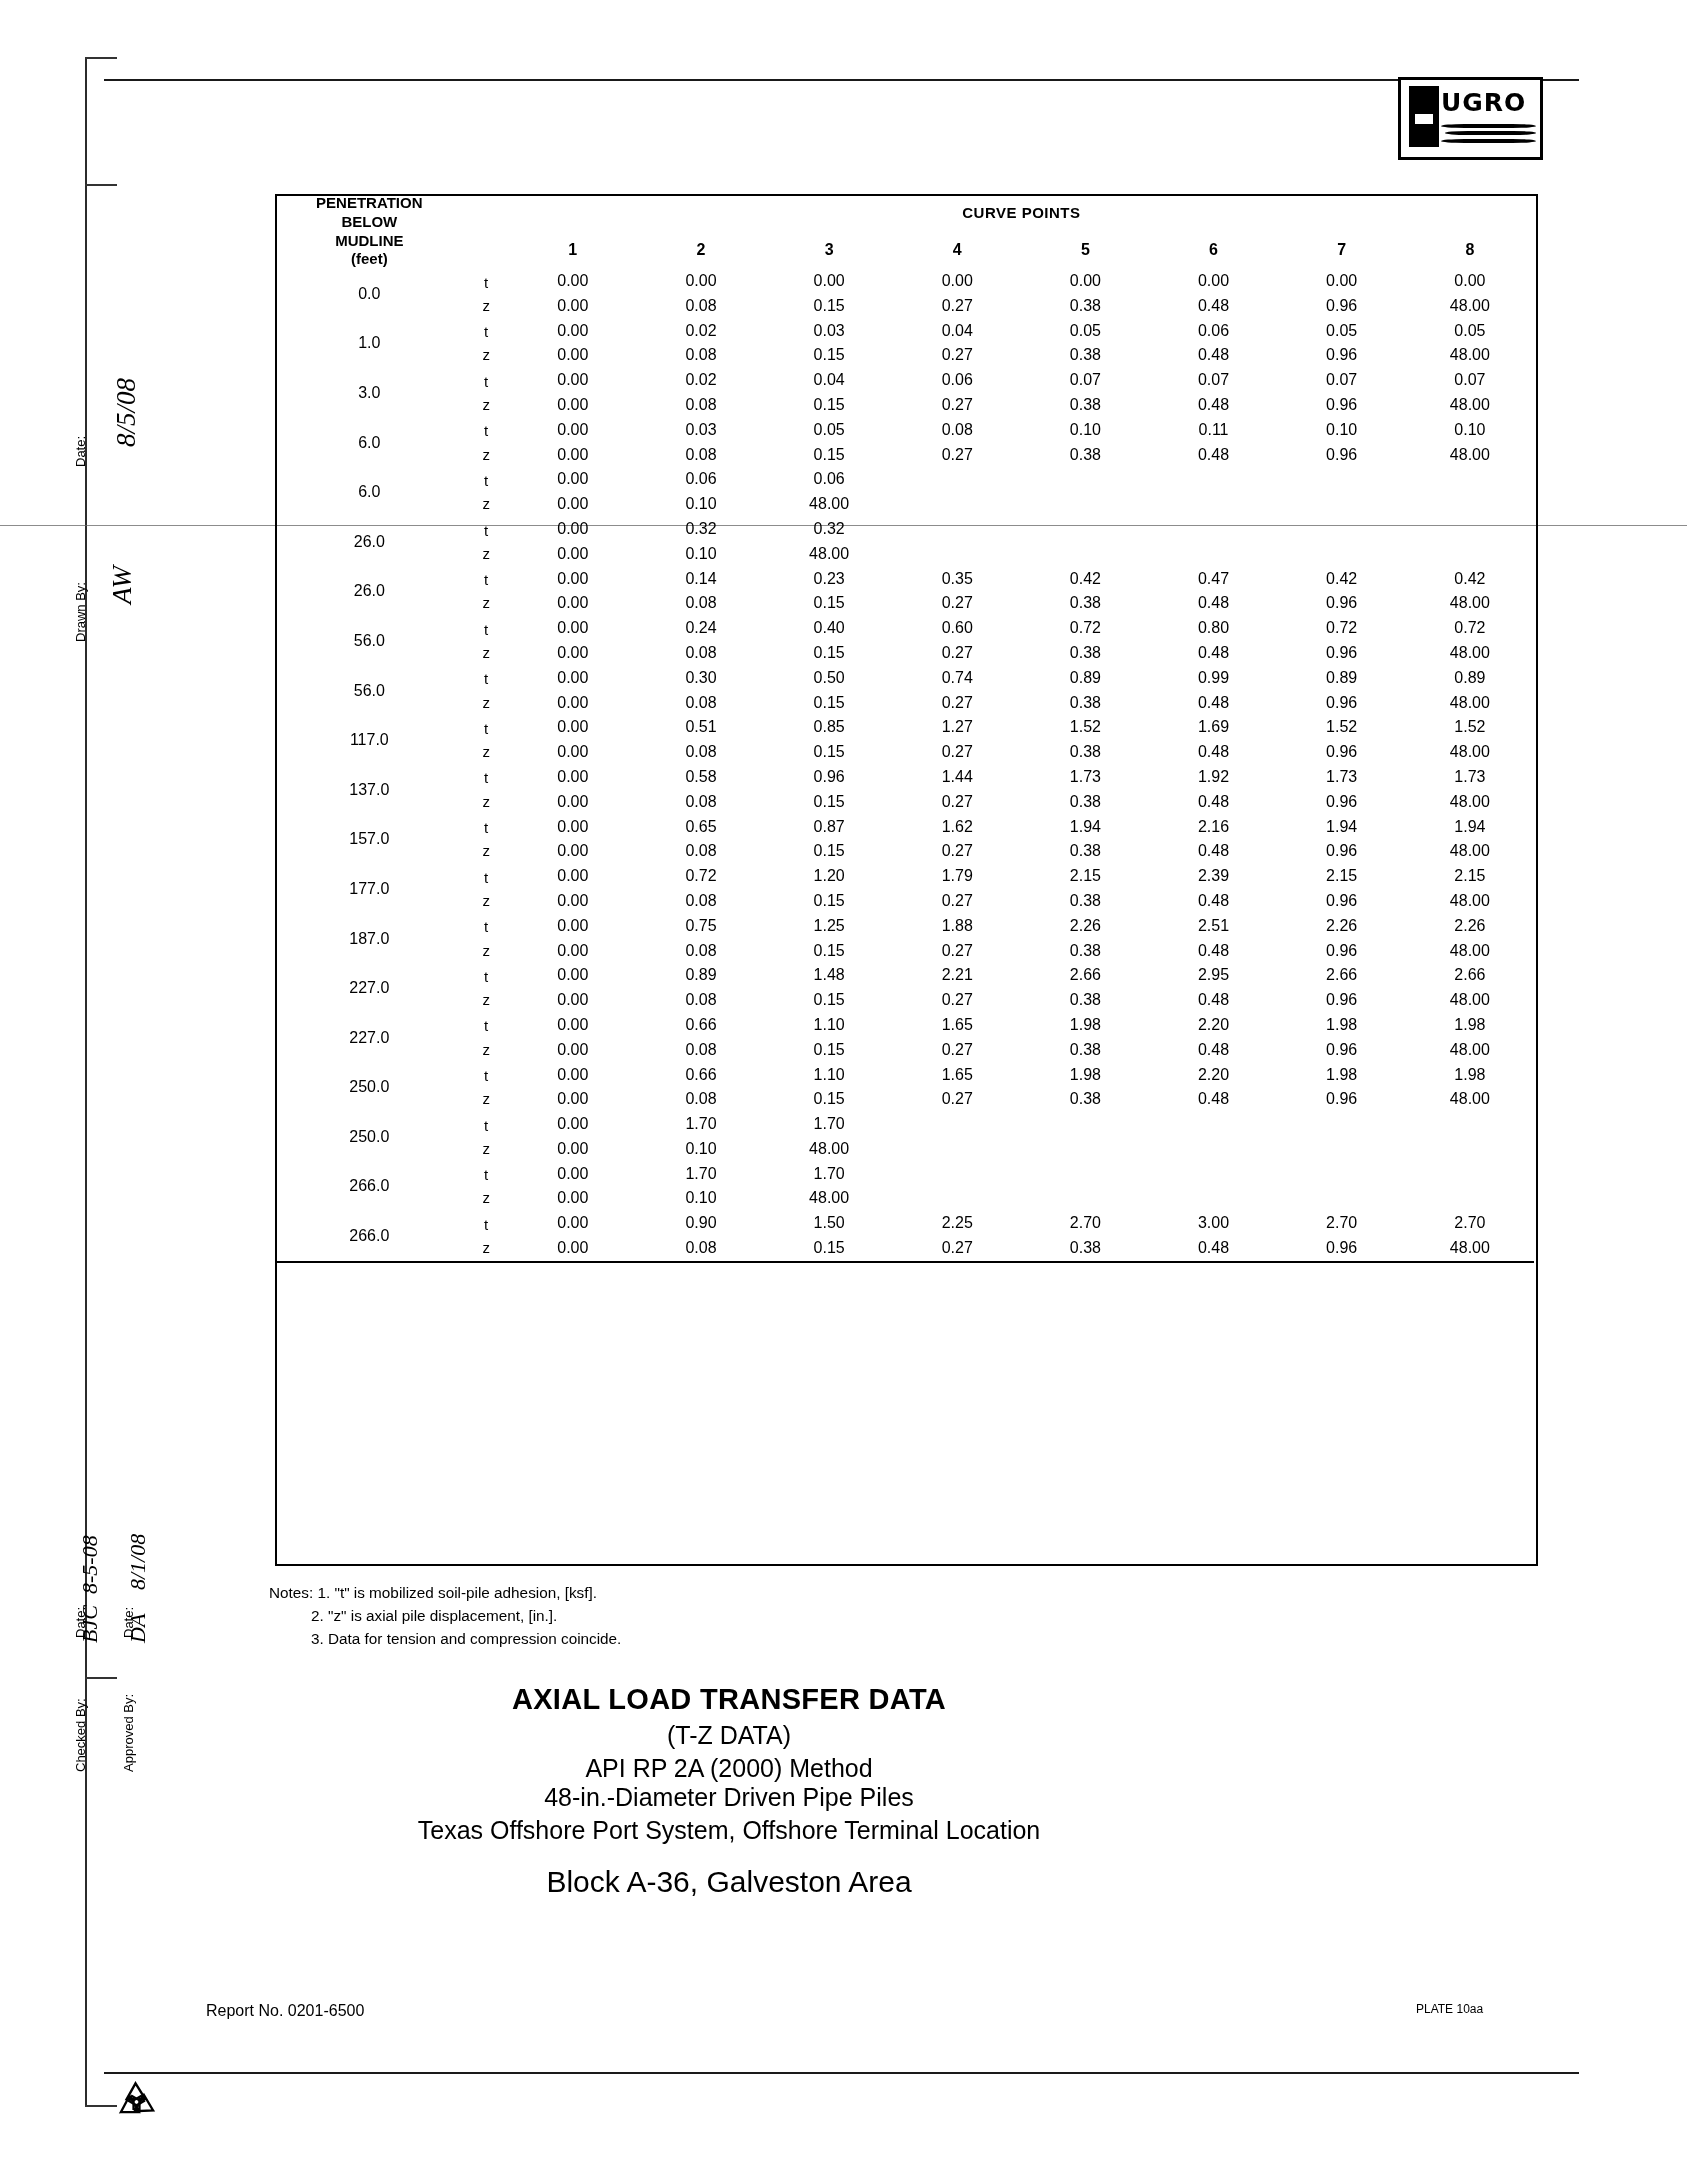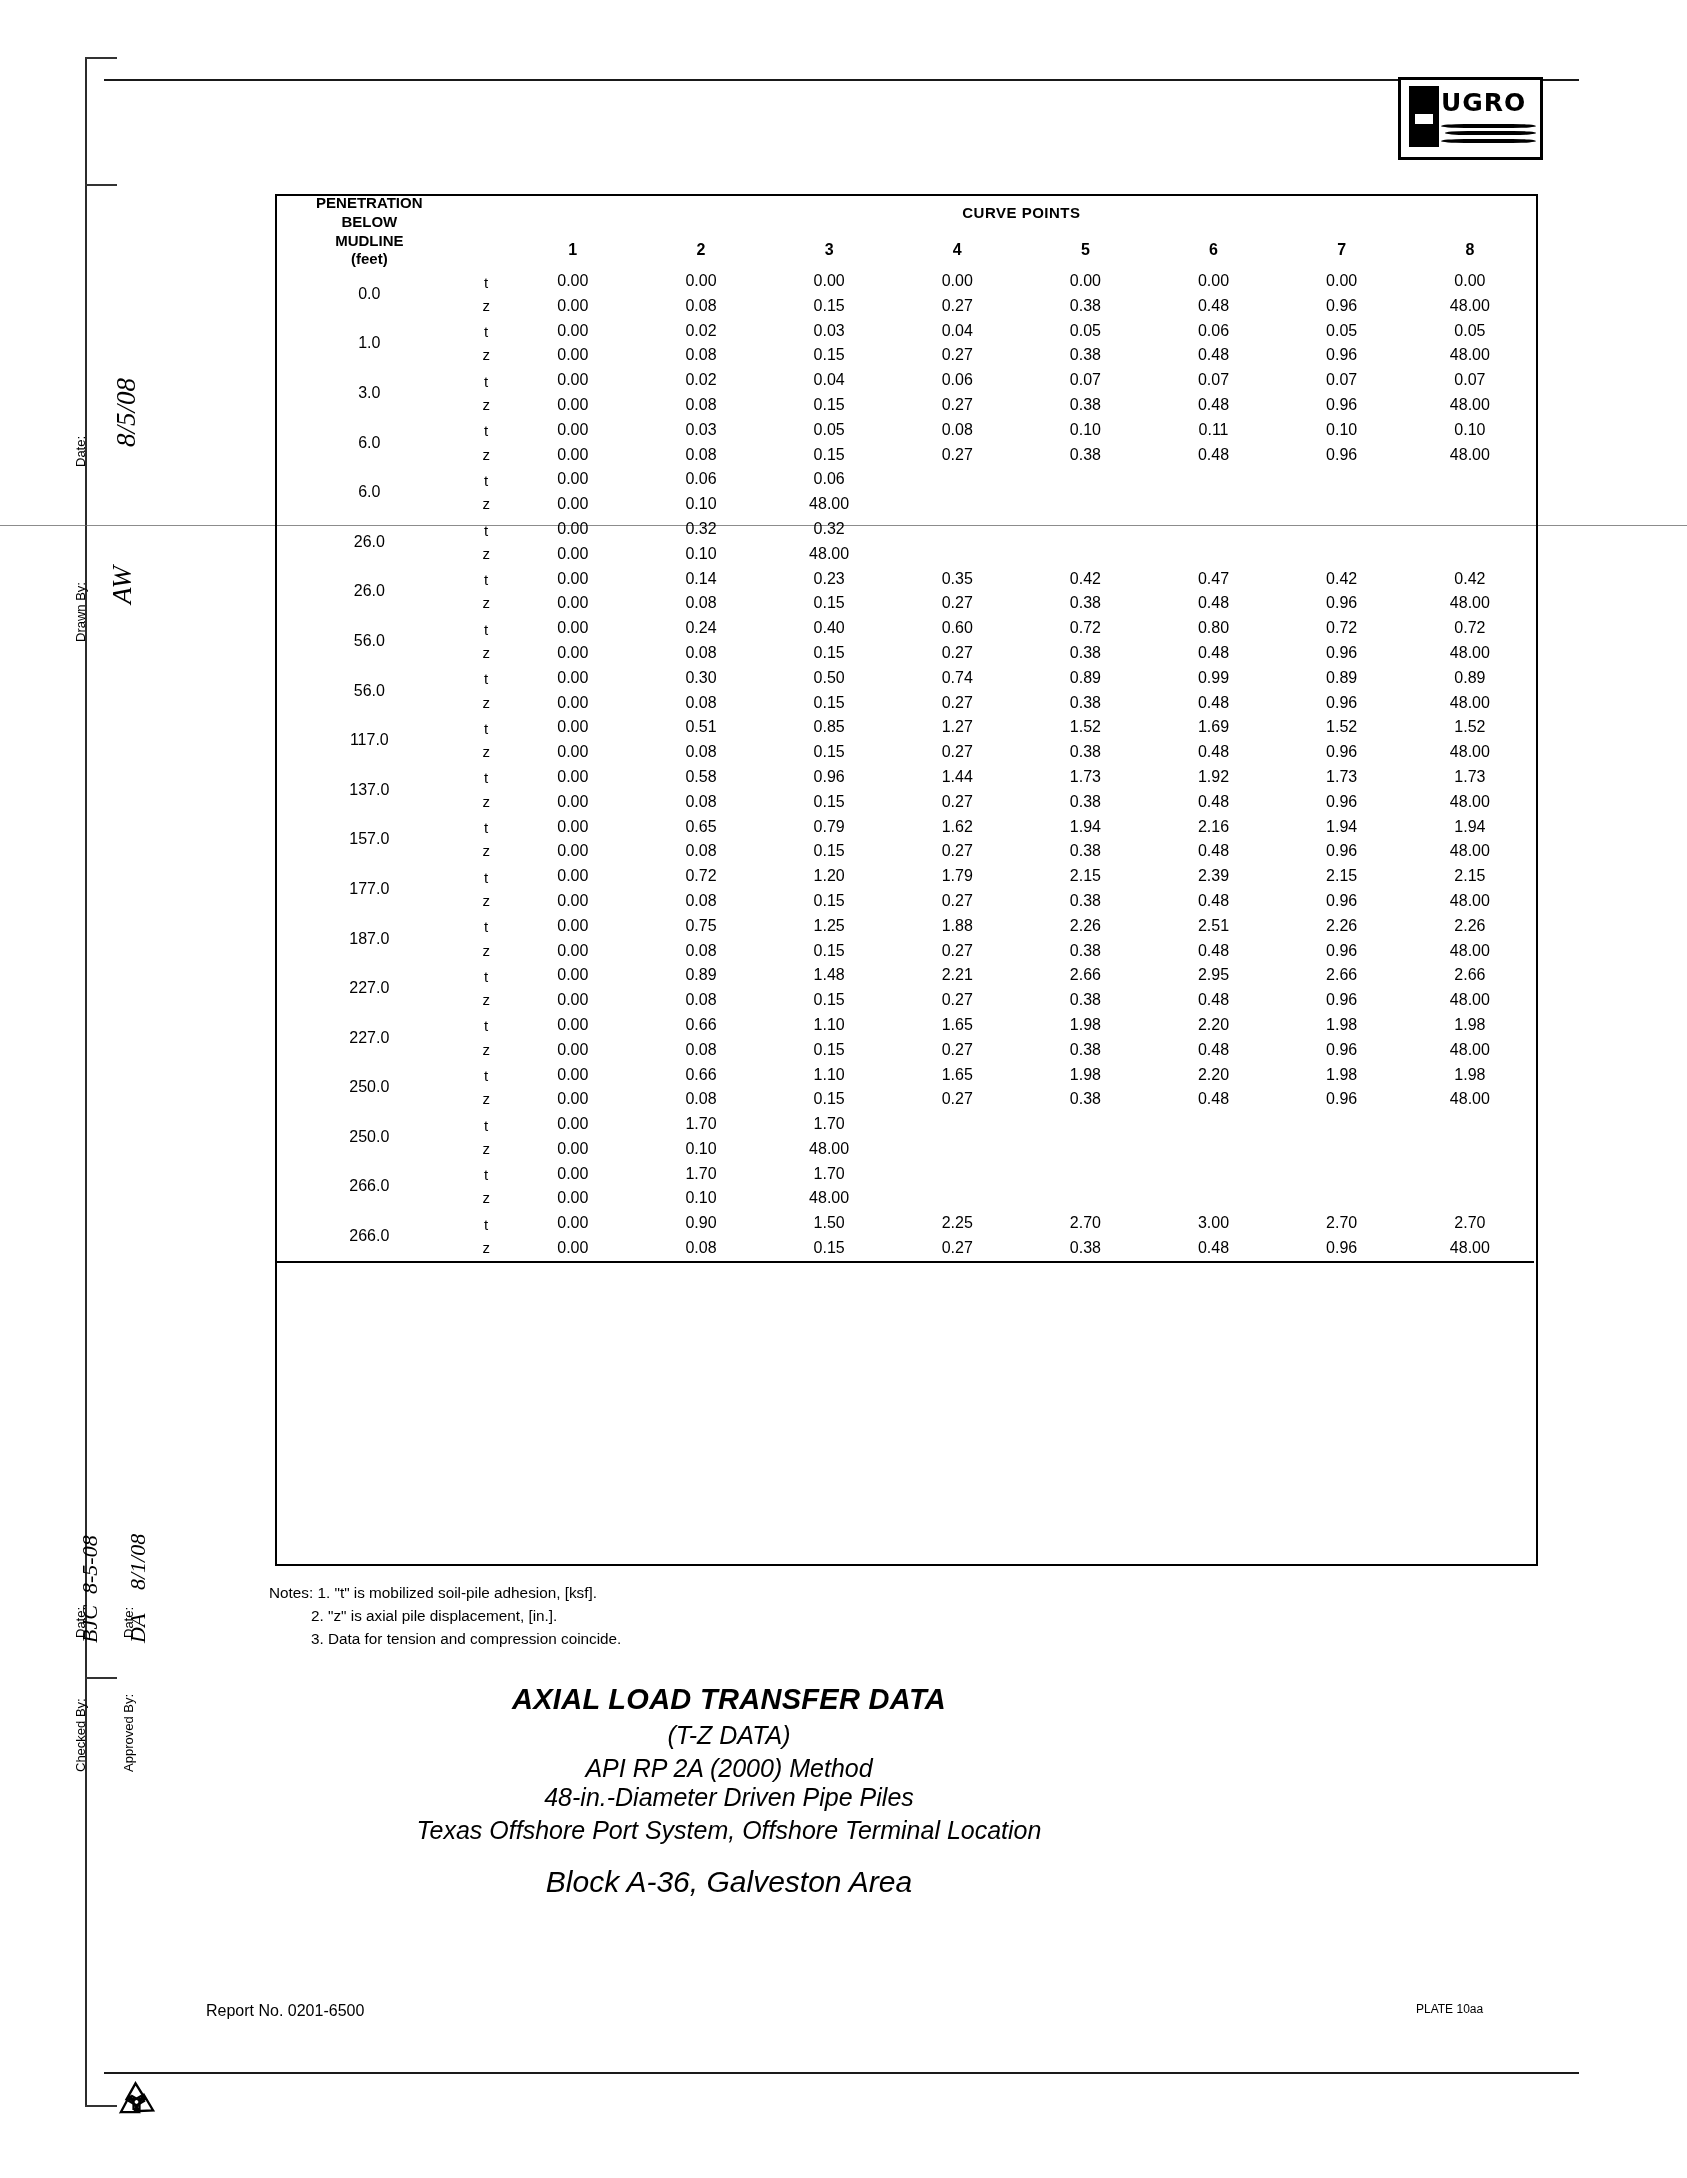--- a/index.html
+++ b/index.html
@@ -193,21 +193,20 @@
   }
   .notes .n-line { white-space: nowrap; }
   .notes .indent { padding-left: 42px; }
 
   
   .title-block {
     position: absolute;
     left: 0; top: 1683px;
     width: 1458px;
     text-align: center;
-    font-style: italic;
   }
   .t1 {
     font-size: 29px;
     font-weight: bold;
     letter-spacing: 0.3px;
     margin-bottom: 5px;
   }
   .t2 { font-size: 25px; margin-bottom: 4px; }
   .t3 { font-size: 25px; }
   .t4 { font-size: 25px; margin-bottom: 4px; }
@@ -733,21 +732,21 @@
             </td>
             <td class="val-cell">
               <div>0.00</div>
               <div>0.00</div>
             </td>
             <td class="val-cell">
               <div>0.65</div>
               <div>0.08</div>
             </td>
             <td class="val-cell">
-              <div>0.79</div>
+              <div>0.87</div>
               <div>0.15</div>
             </td>
             <td class="val-cell">
               <div>1.62</div>
               <div>0.27</div>
             </td>
             <td class="val-cell">
               <div>1.94</div>
               <div>0.38</div>
             </td>

